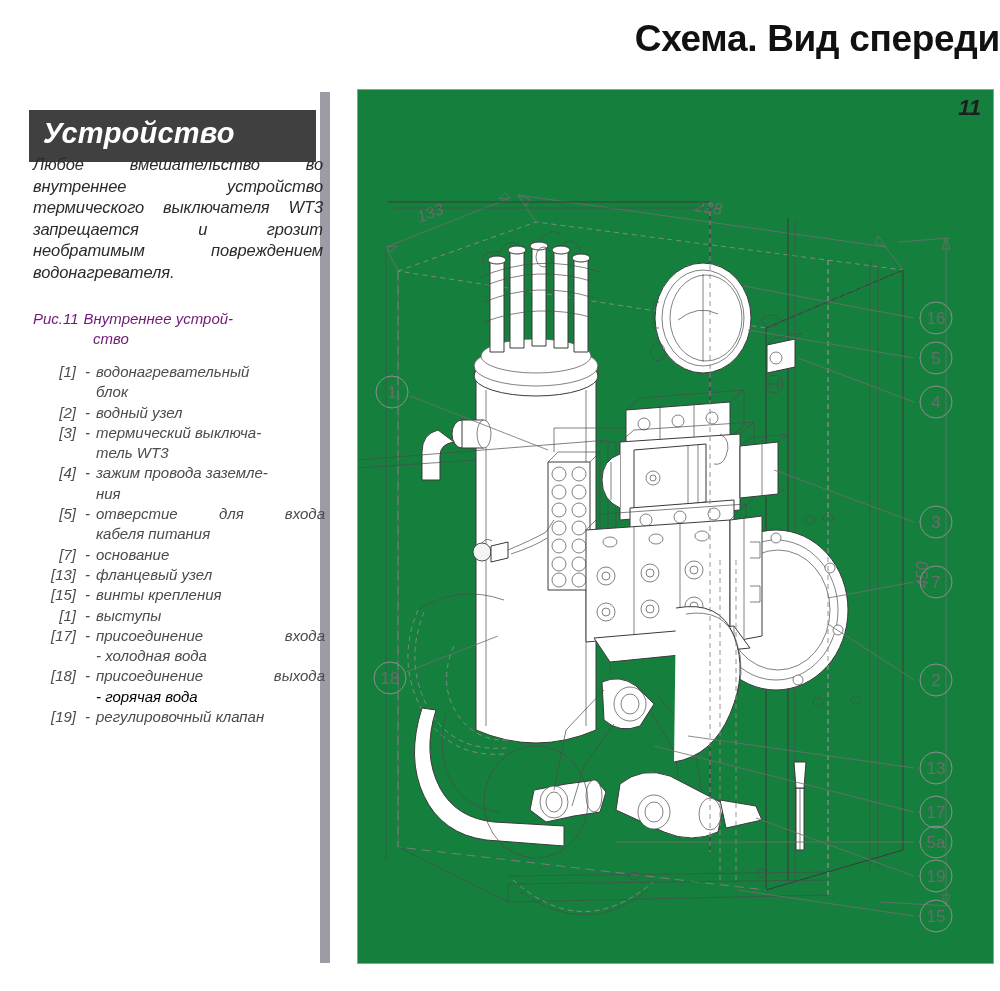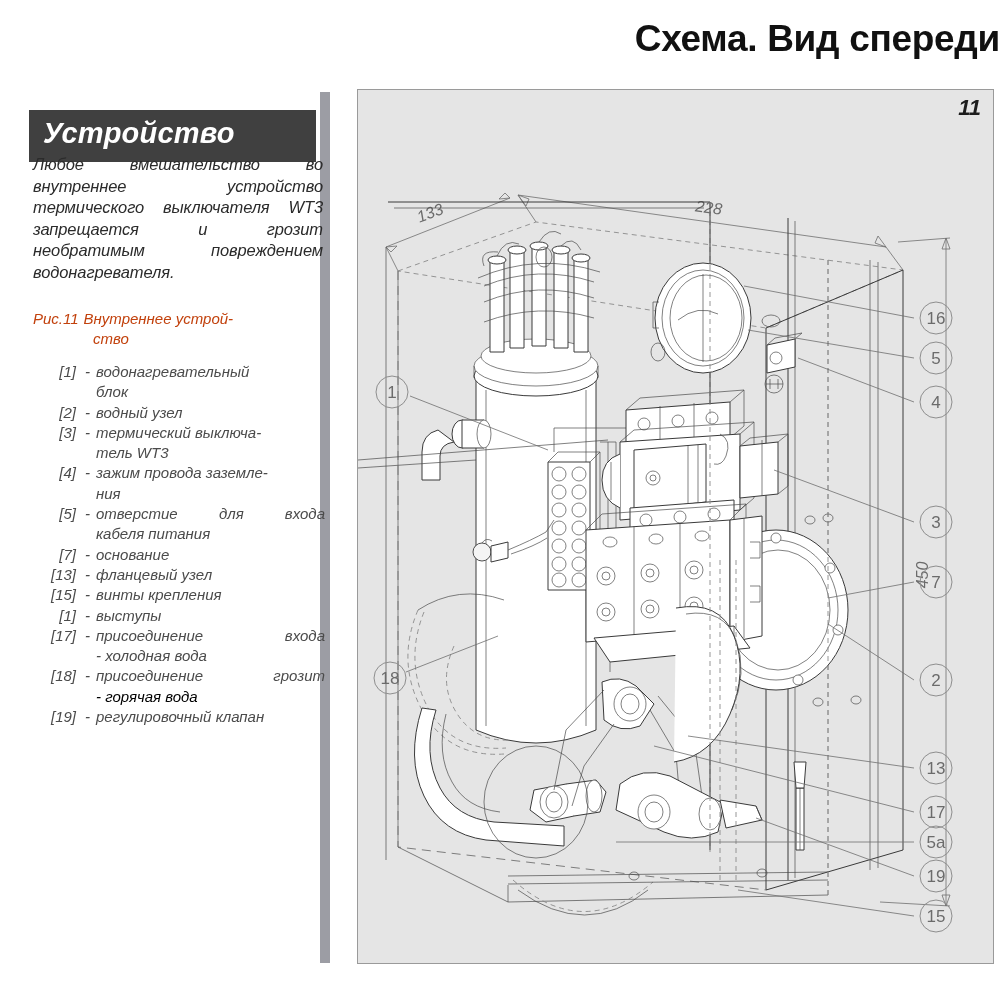--- a/index.html
+++ b/index.html
@@ -52,21 +52,21 @@
     font-style:italic; font-weight:normal;
     font-size:16.5px; line-height:21.5px;
     color:#2b2b2b;
     text-align:justify;
     width:290px;
     letter-spacing:-0.1px;
   }
   .caption {
     margin-top:26px;
     font-style:italic; font-size:15px;
-    line-height:20px; color:#c2410c;
+    line-height:20px; color:#701a75;
     width:290px;
   }
   .caption .cap-lbl { margin-right:5px; }
   .caption .cap-2 { display:block; padding-left:60px; }
 
   .legend { margin-top:13px; width:292px; }
   .legend-row {
     display:flex; align-items:flex-start;
     font-style:italic; font-size:15px;
     line-height:20.3px; color:#4b4b4b;
@@ -79,21 +79,21 @@
   .legend-dash { flex:0 0 11px; }
   .legend-text { flex:1 1 auto; text-align:justify; }
   .legend-text.just { text-align-last:justify; }
   .legend-cont { padding-left:63px; }
 
   
   .figure-frame {
     position:absolute; left:357px; top:89px;
     width:637px; height:875px;
     border:1.4px solid #9a9a9a;
-    background:#e5e5e5;
+    background:#15803d;
     box-sizing:border-box;
   }
   .page-number {
     position:absolute; right:12px; top:5px;
     font-style:italic; font-weight:bold;
     font-size:22px; color:#1d1d1d;
   }
   .figure-svg { position:absolute; left:0; top:0; }
 </style>
 </head>
@@ -169,21 +169,21 @@
           </div>
           <div class="legend-row">
             <span class="legend-num">[17]</span>
             <span class="legend-dash">-</span>
             <span class="legend-text just">присоединение  входа</span>
           </div>
           <div class="legend-cont" style="font-style: italic; font-size: 15px; line-height: 20.3px; color: rgb(75, 75, 75);">- холодная вода</div>
           <div class="legend-row">
             <span class="legend-num">[18]</span>
             <span class="legend-dash">-</span>
-            <span class="legend-text just">присоединение грозит</span>
+            <span class="legend-text just">присоединение выхода</span>
           </div>
           <div class="legend-cont" style="font-style: italic; font-size: 15px; line-height: 20.3px; color: #000000;">- горячая вода</div>
           <div class="legend-row">
             <span class="legend-num">[19]</span>
             <span class="legend-dash">-</span>
             <span class="legend-text">регулировочный клапан</span>
           </div>
         </div>
     </div>
   </div>

